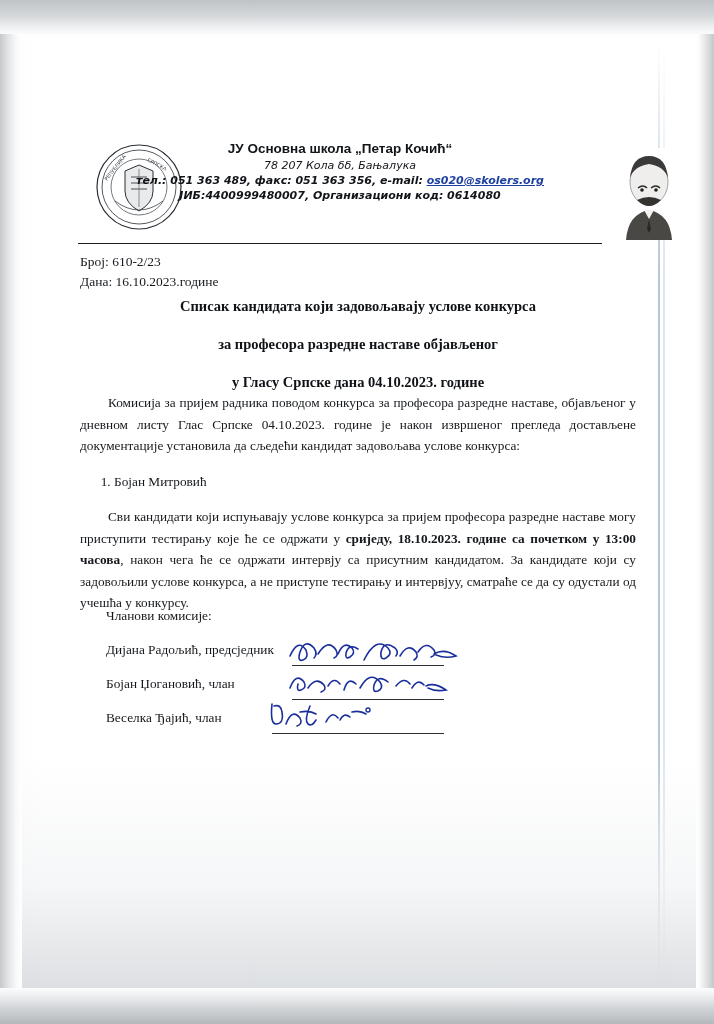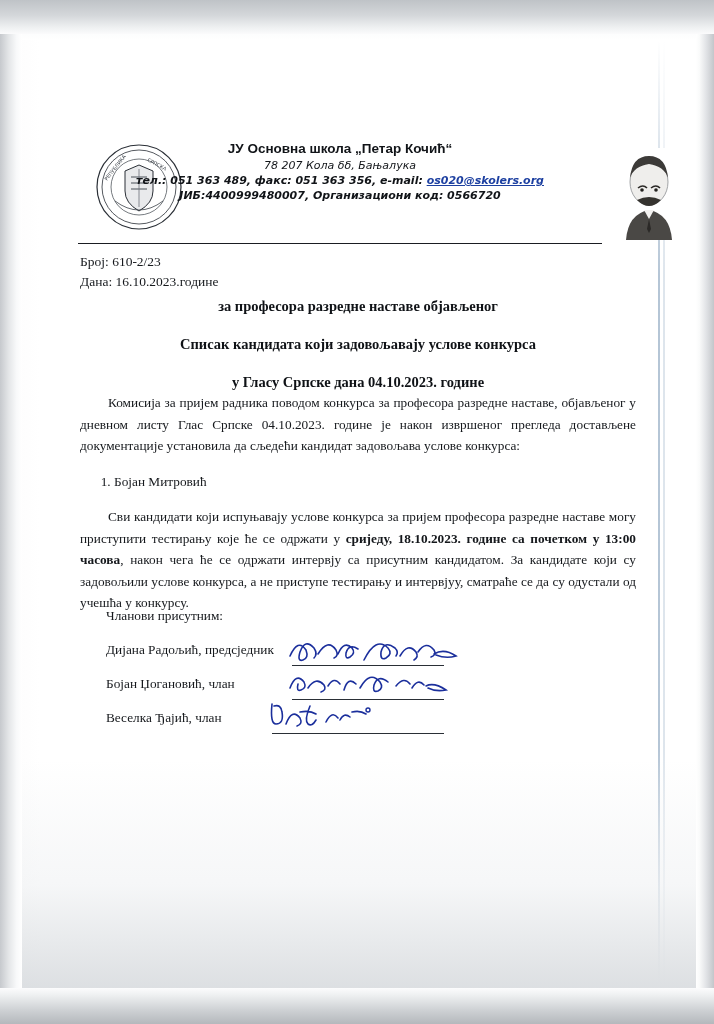--- a/index.html
+++ b/index.html
@@ -263,45 +263,45 @@
         <path d="M14 92 q2 -26 23 -30 q21 4 23 30 Z" fill="#4a4845"></path>
         <path d="M32 62 l5 9 l5 -9" fill="#f3f2f0"></path>
         <path d="M37 71 l-2 10 l2 4 l2 -4 Z" fill="#2b2927"></path>
       </svg>
     </div>
 
     <div class="header">
       <div class="header-school">ЈУ Основна школа „Петар Кочић“</div>
       <div class="header-address">78 207 Кола бб, Бањалука</div>
       <div class="header-contact"><span>тел.: 051 363 489, факс: 051 363 356, e-mail: </span><span class="mail">os020@skolers.org</span></div>
-      <div class="header-jib">ЈИБ:4400999480007, Организациони код: 0566720</div>
+      <div class="header-jib">ЈИБ:4400999480007, Организациони код: 0614080</div>
     </div>
     <div class="header-rule"></div>
 
     <div class="meta">
       <div>Број: 610-2/23</div>
       <div>Дана: 16.10.2023.године</div>
     </div>
 
     <div class="doc-title">
+      <div>Списак кандидата који задовољавају услове конкурса</div>
       <div>за професора разредне наставе објављеног</div>
-      <div>Списак кандидата који задовољавају услове конкурса</div>
       <div>у Гласу Српске дана 04.10.2023. године</div>
     </div>
 
     <div class="body-text">
       <p>Комисија за пријем радника поводом конкурса за професора разредне наставе, објављеног у дневном листу Глас Српске 04.10.2023. године је након извршеног прегледа достављене документације установила да сљедећи кандидат задовољава услове конкурса:</p>
       <ol class="candidates">
         <li>Бојан Митровић</li>
       </ol>
       <p><span>Сви кандидати који испуњавају услове конкурса за пријем професора разредне наставе могу приступити тестирању које ће се одржати у </span><span class="bold">сриједу, 18.10.2023. године са почетком у 13:00 часова</span><span>, након чега ће се одржати интервју са присутним кандидатом. За кандидате који су задовољили услове конкурса, а не приступе тестирању и интервјуу, сматраће се да су одустали од учешћа у конкурсу.</span></p>
     </div>
 
     <div class="sig-block">
-      <div class="sig-heading">Чланови присутним:</div>
+      <div class="sig-heading">Чланови комисије:</div>
 
       <div class="sig-row">
         <span class="sig-name">Дијана Радољић, предсједник</span>
         <span class="sig-line sig-line-1"></span>
         <span class="scribble" style="left:178px; top:-12px;">
           <svg width="190" height="36" viewBox="0 0 190 36">
             <path d="M6 26 q8 -18 16 -6 q3 8 -3 10 q-6 2 -3 -8 q5 -14 14 -4 q4 6 0 10 M34 24 q10 -16 18 -4 q3 6 -2 8 M54 24 q6 -14 14 -6 q4 5 -2 9 q-5 3 -4 -4 q3 -10 12 -4 M80 30 q12 -24 24 -12 q5 6 -2 10 q-6 3 -5 -6 q3 -12 14 -4 q4 4 1 8 M116 26 q8 -14 16 -4 q3 5 -2 8 M134 22 q8 -12 16 -2 q3 5 -3 7 M150 24 q10 -6 22 2 q-10 3 -20 -1" fill="none" stroke="#1b2f9c" stroke-width="1.6" stroke-linecap="round"></path>
           </svg>
         </span>
       </div>

